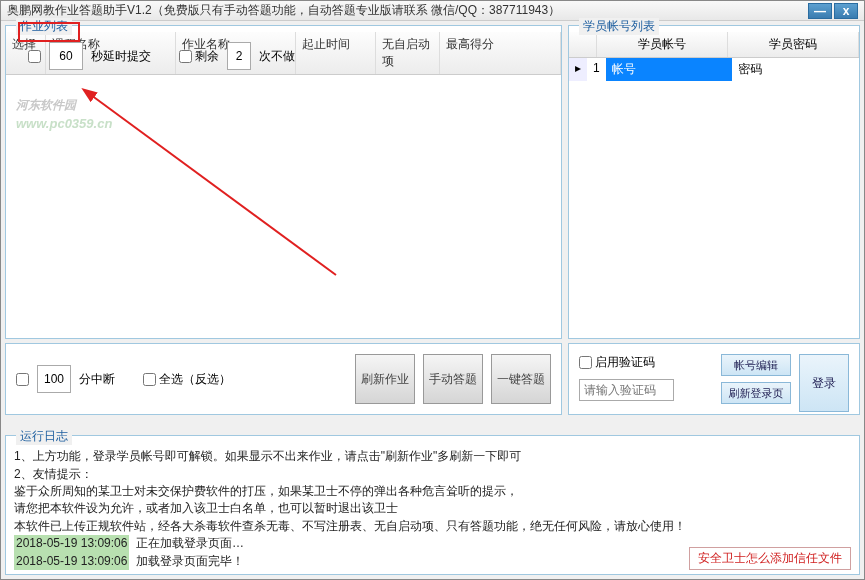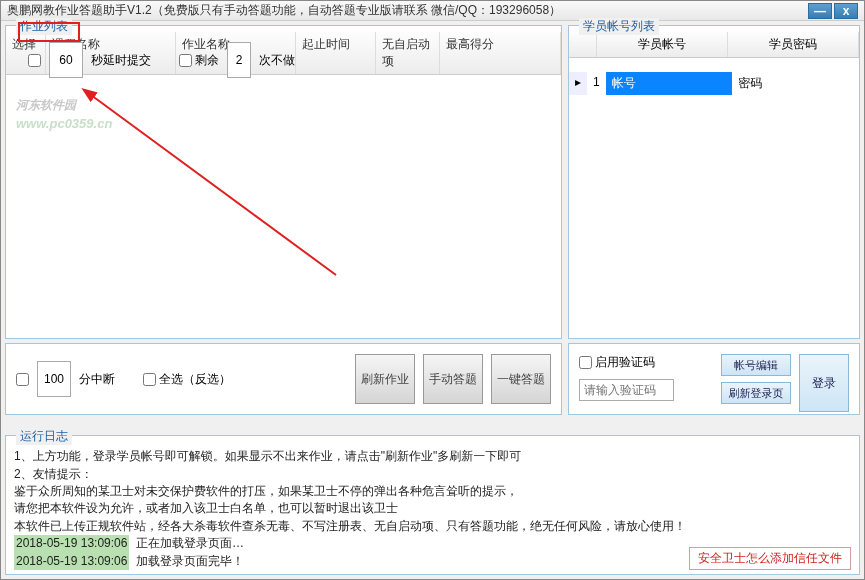--- a/index.html
+++ b/index.html
@@ -15,23 +15,23 @@
 .right-panel { width: 292px; display: flex; flex-direction: column; gap: 4px; }
 .groupbox { border: 1px solid #a0c8e0; background: #fff; position: relative; }
 .groupbox > .gb-title { position: absolute; top: -8px; left: 10px; background: #f0f0f0; padding: 0 4px; color: #2060a0; }
 .hw-list { flex: 1; display: flex; flex-direction: column; position: relative; }
 .table-head { display: flex; background: linear-gradient(#fdfdfd, #ececec); border-bottom: 1px solid #ccc; }
 .table-head .th { padding: 4px 6px; border-right: 1px solid #ddd; text-align: left; color: #333; }
 .table-body { flex: 1; background: #fff; position: relative; }
 .controls-row { background: #fff; border: 1px solid #a0c8e0; padding: 10px; display: flex; align-items: center; gap: 8px; height: 72px; }
 .chk { display: inline-flex; align-items: center; gap: 3px; }
 .chk input { width: 13px; height: 13px; }
-.num-input { width: 34px; height: 36px; border: 1px solid #aaa; text-align: center; background: #fff; }
+.num-input { width: 34px; height: 28px; border: 1px solid #aaa; text-align: center; background: #fff; }
 .big-btn { width: 60px; height: 50px; background: linear-gradient(#f5f5f5, #d5d5d5); border: 1px solid #999; cursor: pointer; color: #444; }
-.acct-list { flex: 1; display: flex; flex-direction: column; padding-top: 6px; gap: 14px; }
+.acct-list { flex: 1; display: flex; flex-direction: column; padding-top: 6px; }
 .acct-head { display: flex; background: linear-gradient(#fdfdfd, #ececec); border-bottom: 1px solid #ccc; }
 .acct-head .th { padding: 4px 6px; border-right: 1px solid #ddd; text-align: center; flex: 1; }
 .acct-head .th:first-child { flex: 0 0 28px; }
 .acct-row { display: flex; }
 .acct-row .cell { padding: 3px 6px; flex: 1; }
 .acct-row .cell.sel { flex: 0 0 16px; background: #eef; text-align: center; }
 .acct-row .cell.idx { flex: 0 0 12px; }
 .acct-row .cell.highlighted { background: #0a84ff; color: #fff; }
 .login-box { border: 1px solid #a0c8e0; background: #fff; padding: 10px; display: flex; gap: 8px; height: 72px; }
 .login-left { display: flex; flex-direction: column; gap: 8px; flex: 1; }
@@ -46,21 +46,21 @@
 .watermark { position: absolute; top: 10px; left: 10px; color: #c8c8c8; font-size: 26px; font-weight: bold; pointer-events: none; z-index: 5; font-style: italic; }
 .watermark .sub { color: #c8e0c8; font-size: 13px; display: block; }
 .arrow-svg { position: absolute; top: 0; left: 0; pointer-events: none; z-index: 6; }
 .red-box { position: absolute; top: 22px; left: 18px; width: 62px; height: 20px; border: 2px solid #e02020; z-index: 7; pointer-events: none; }
 </style>
 </head>
 <body>
 
 <div class="window">
   <div class="titlebar">
-    <span class="title">奥鹏网教作业答题助手V1.2（免费版只有手动答题功能，自动答题专业版请联系  微信/QQ：193296058）</span>
+    <span class="title">奥鹏网教作业答题助手V1.2（免费版只有手动答题功能，自动答题专业版请联系  微信/QQ：387711943）</span>
     <div class="btns">
       <div class="btn">—</div>
       <div class="btn">x</div>
     </div>
   </div>
 
   <div class="content">
     <div class="upper">
       <div class="left-panel">
         <div class="groupbox hw-list" style="padding-top:6px;">

